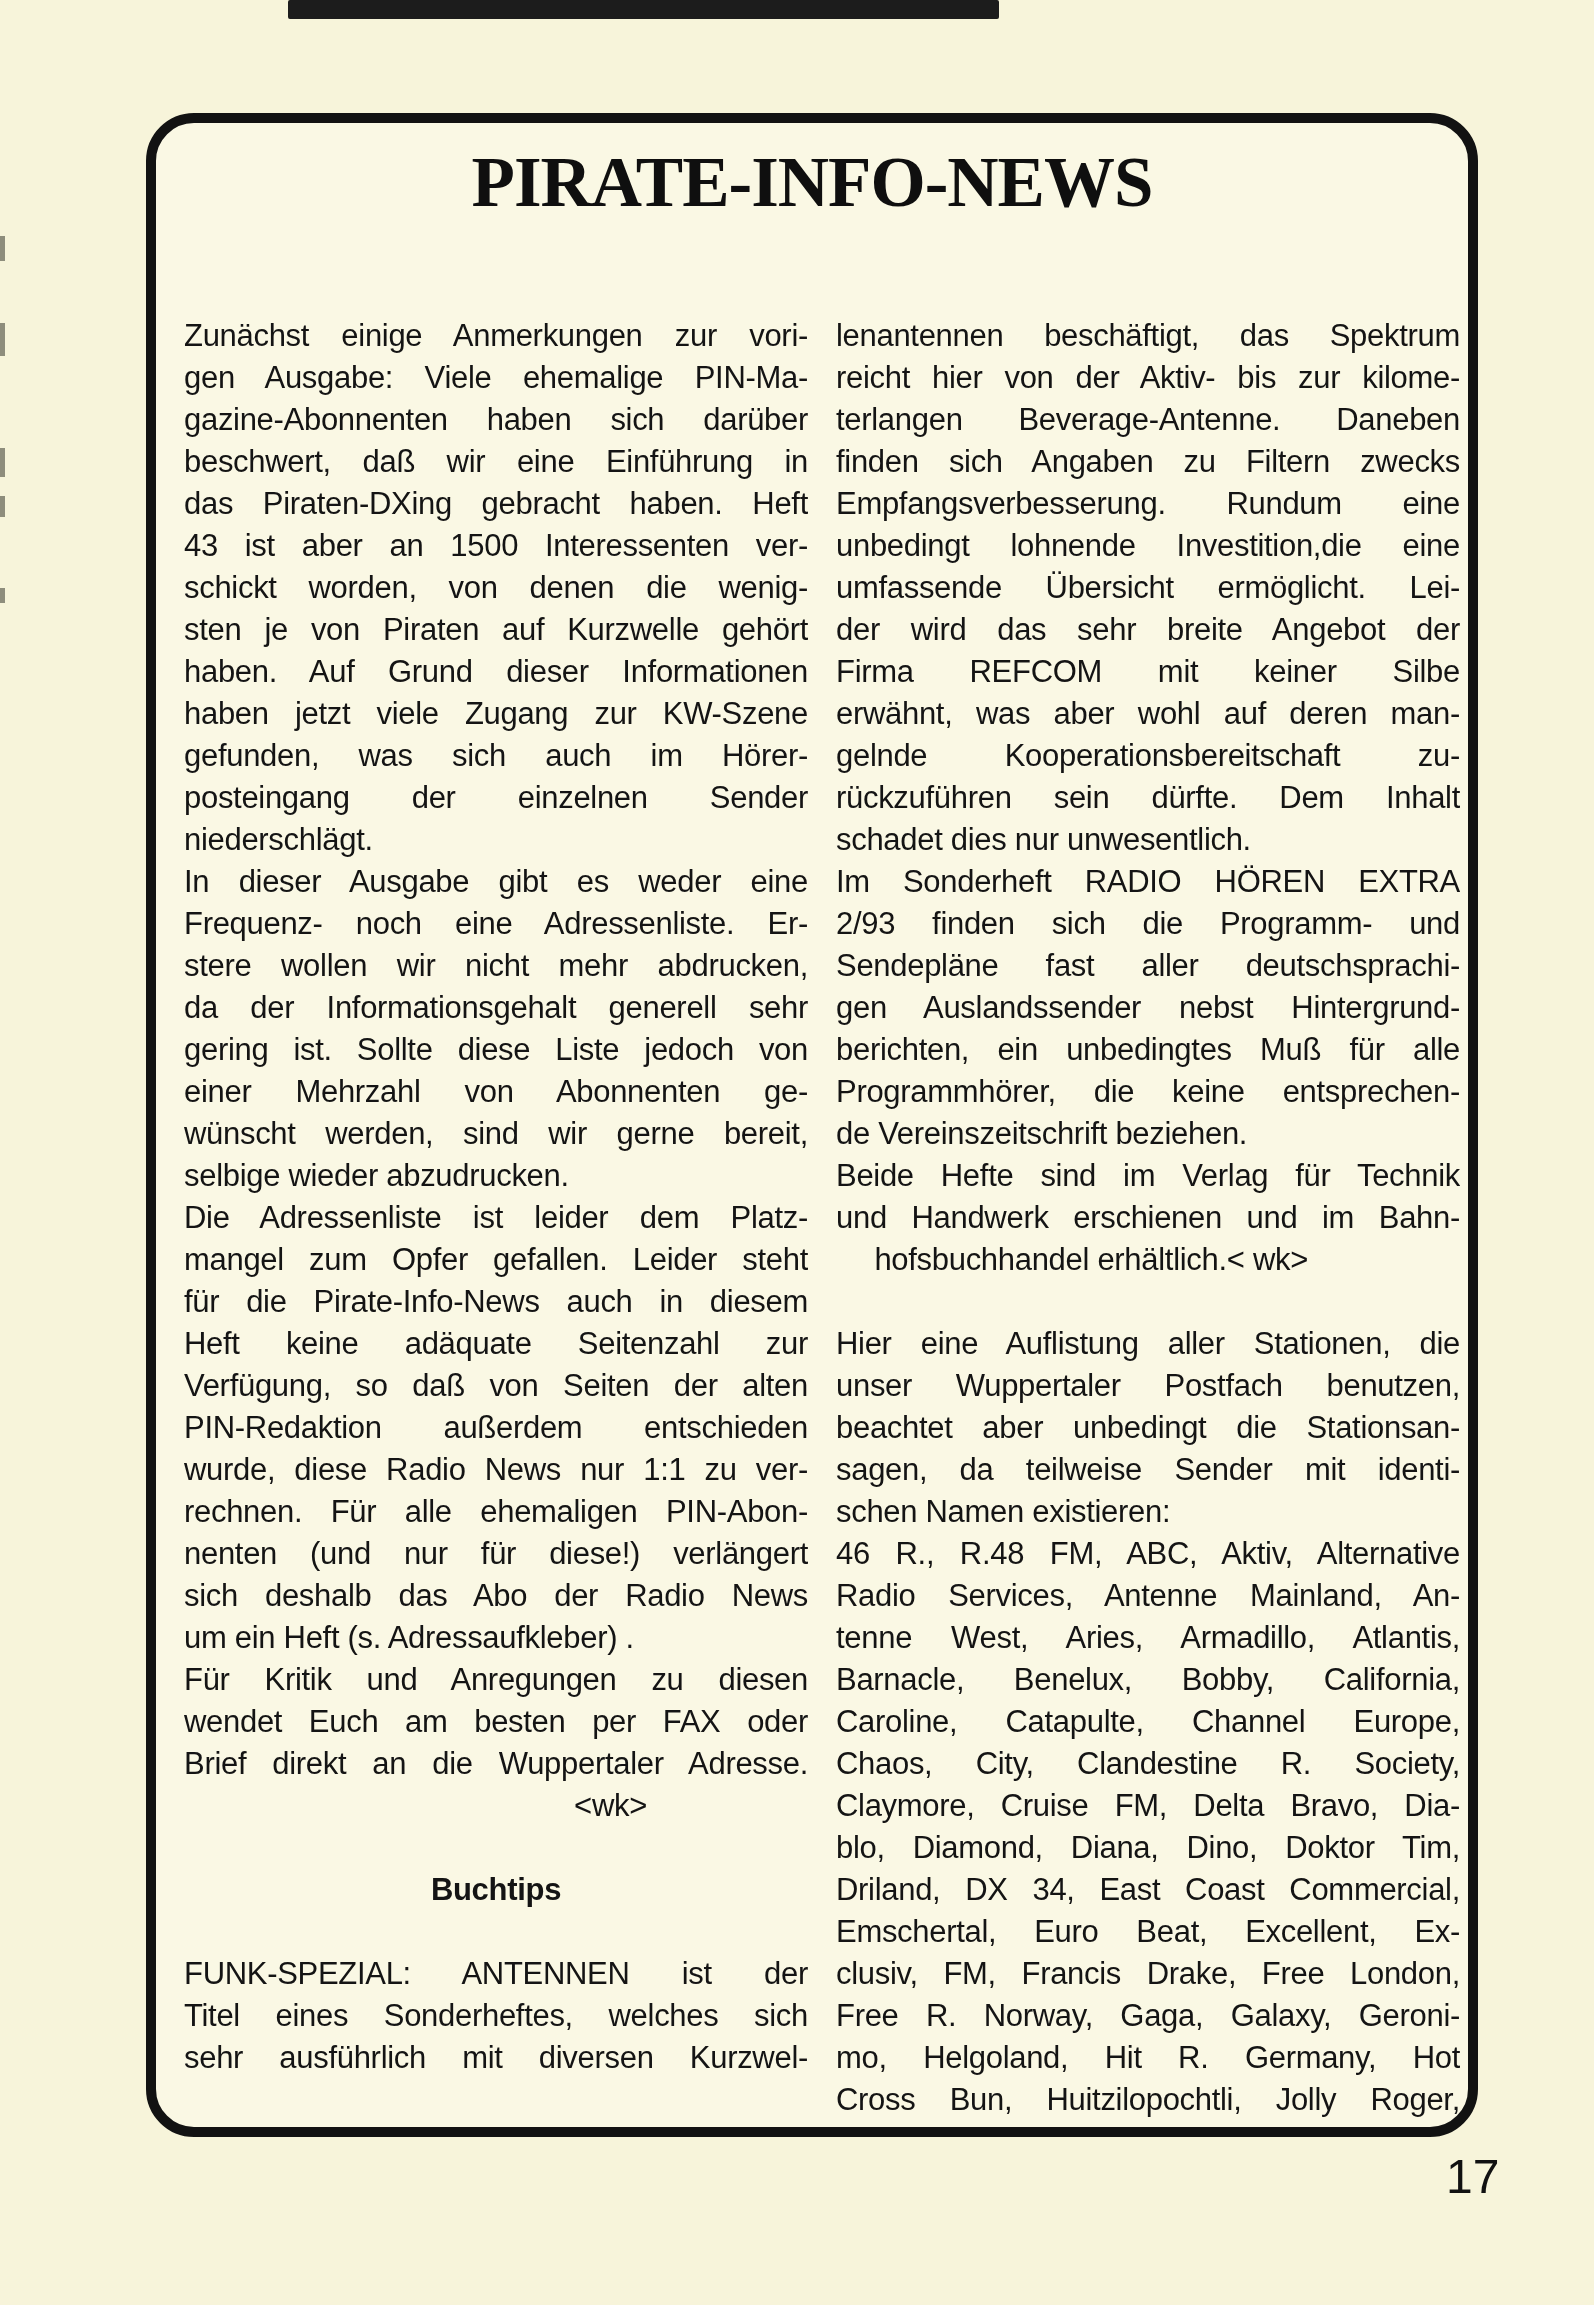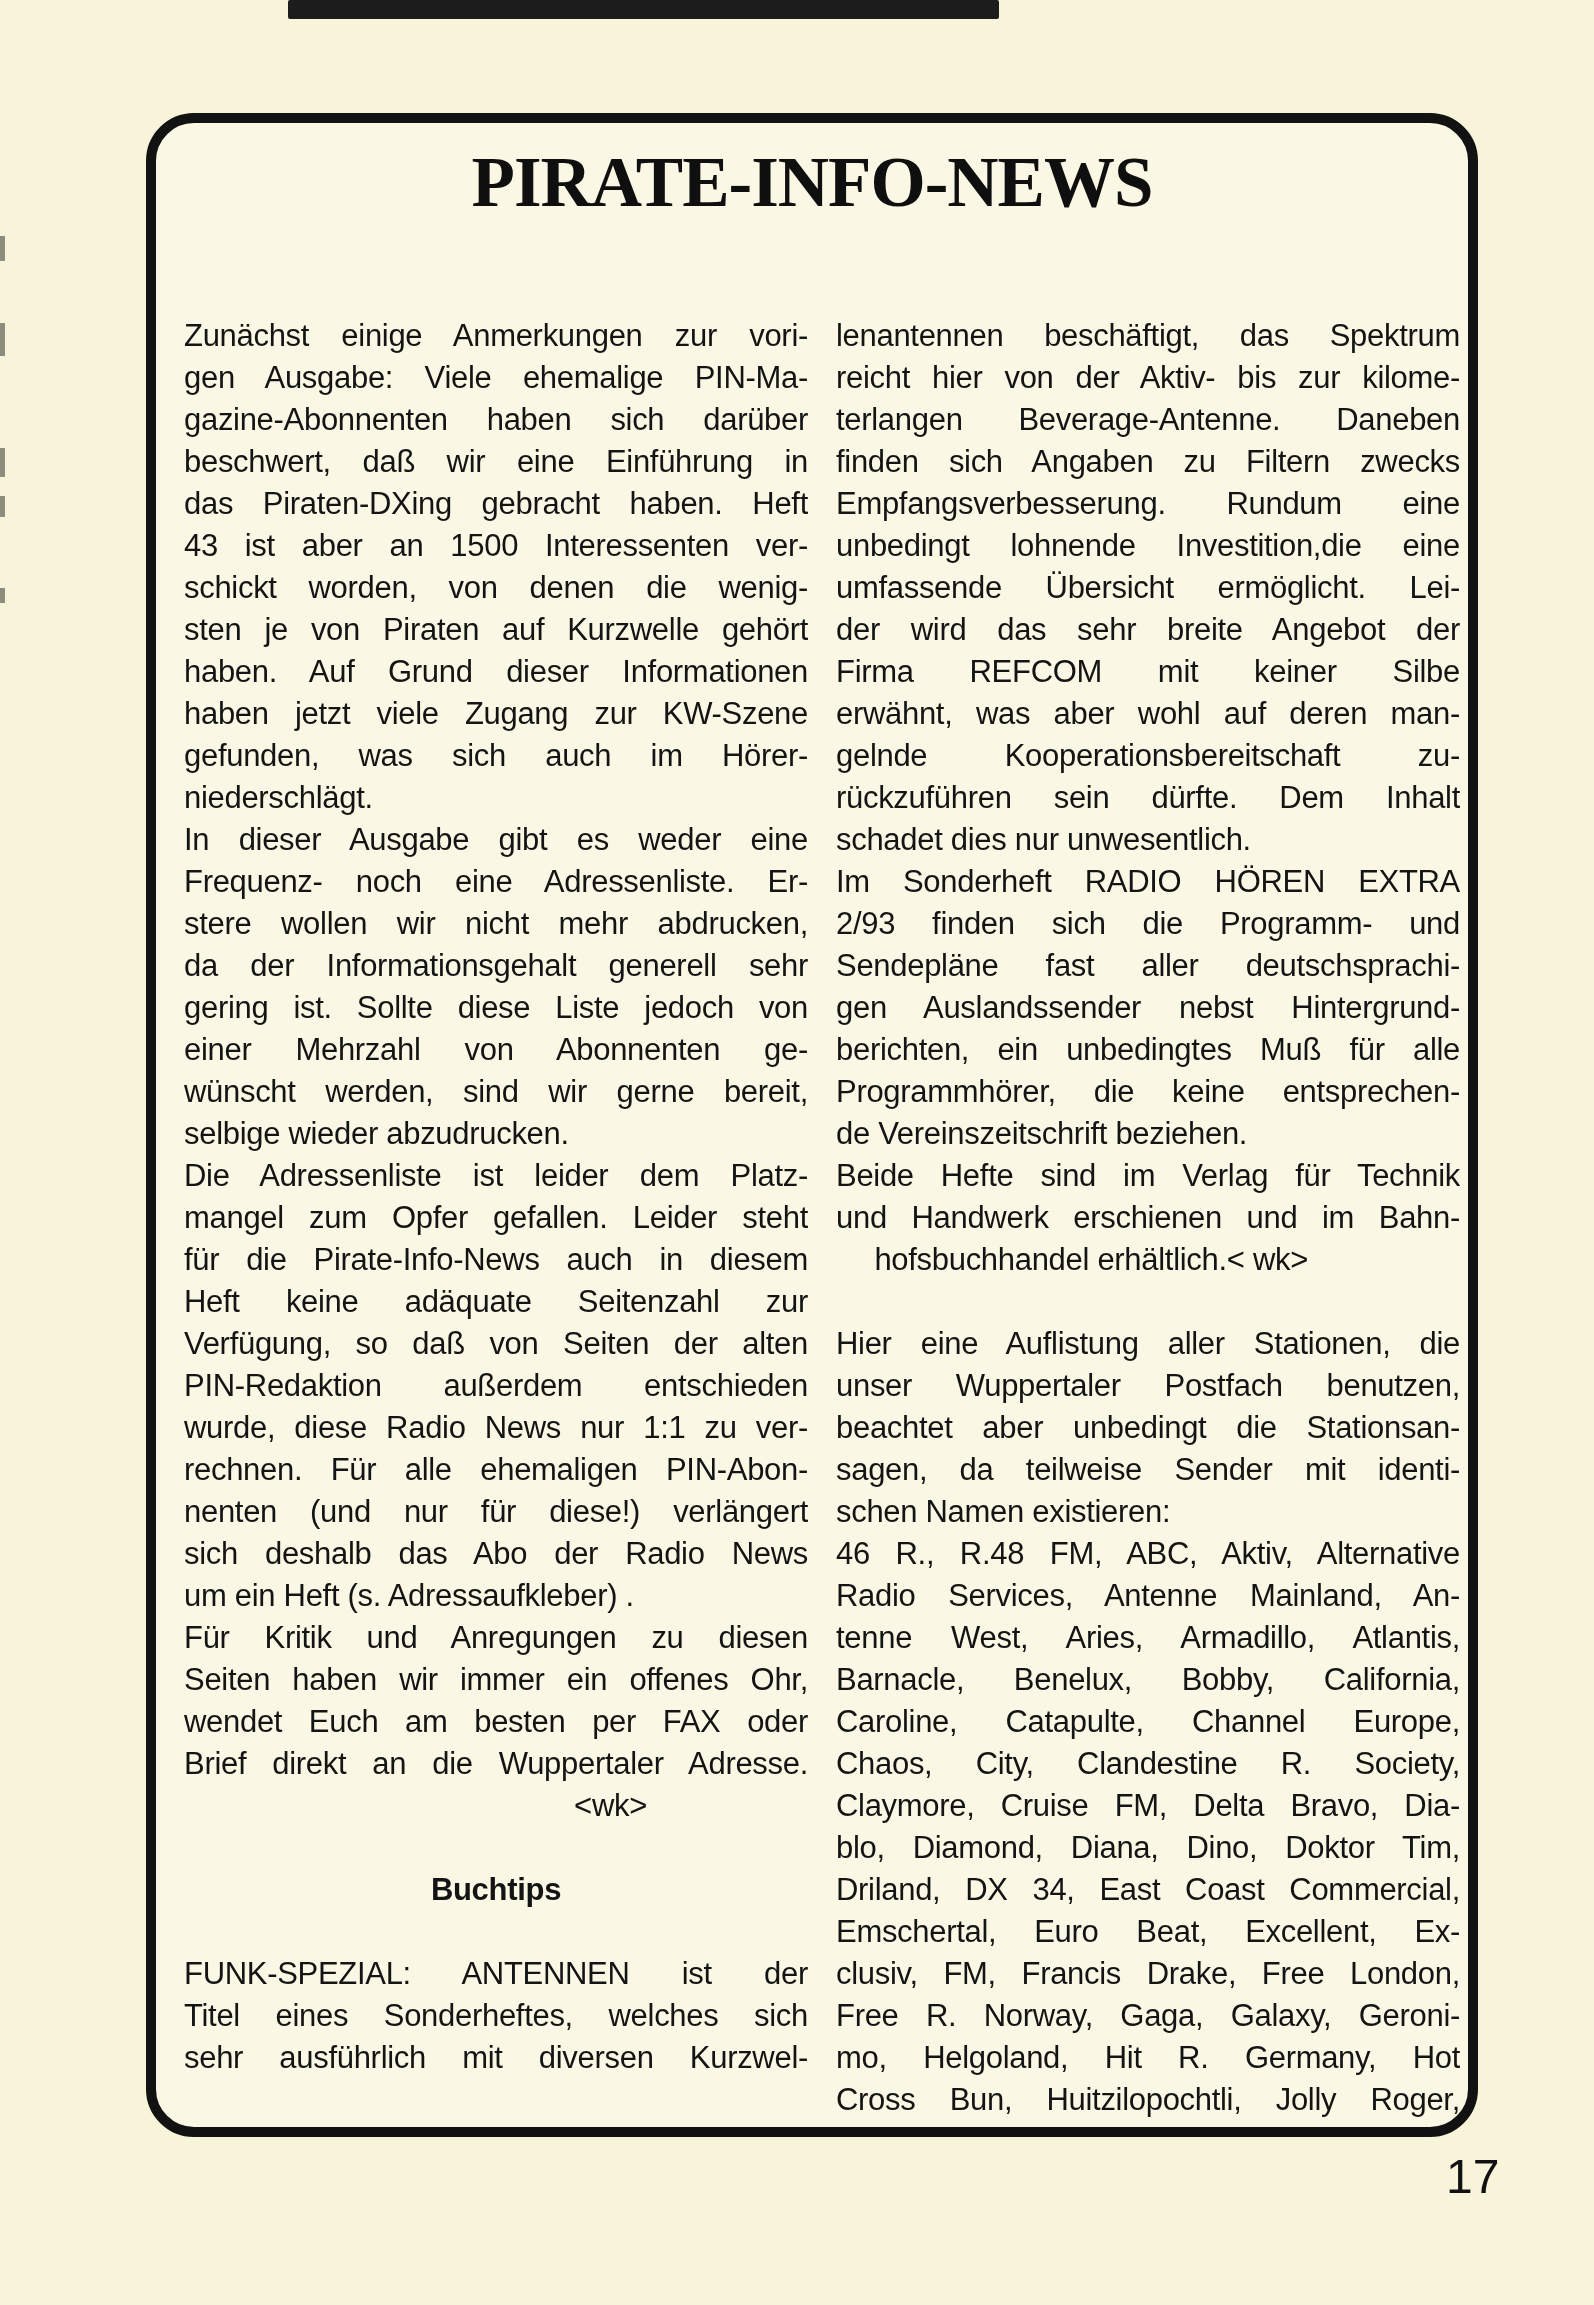--- a/index.html
+++ b/index.html
@@ -93,20 +93,21 @@
       <div class="ln j">gen Ausgabe: Viele ehemalige PIN-Ma-</div>
       <div class="ln j">gazine-Abonnenten haben sich darüber</div>
       <div class="ln j">beschwert, daß wir eine Einführung in</div>
       <div class="ln j">das Piraten-DXing gebracht haben. Heft</div>
       <div class="ln j">43 ist aber an 1500 Interessenten ver-</div>
       <div class="ln j">schickt worden, von denen die wenig-</div>
       <div class="ln j">sten je von Piraten auf Kurzwelle gehört</div>
       <div class="ln j">haben. Auf Grund dieser Informationen</div>
       <div class="ln j">haben jetzt viele Zugang zur KW-Szene</div>
       <div class="ln j">gefunden, was sich auch im Hörer-</div>
+      <div class="ln j">posteingang der einzelnen Sender</div>
       <div class="ln l">niederschlägt.</div>
       <div class="ln j">In dieser Ausgabe gibt es weder eine</div>
       <div class="ln j">Frequenz- noch eine Adressenliste. Er-</div>
       <div class="ln j">stere wollen wir nicht mehr abdrucken,</div>
       <div class="ln j">da der Informationsgehalt generell sehr</div>
       <div class="ln j">gering ist. Sollte diese Liste jedoch von</div>
       <div class="ln j">einer Mehrzahl von Abonnenten ge-</div>
       <div class="ln j">wünscht werden, sind wir gerne bereit,</div>
       <div class="ln l">selbige wieder abzudrucken.</div>
       <div class="ln j">Die Adressenliste ist leider dem Platz-</div>
@@ -114,21 +115,20 @@
       <div class="ln j">für die Pirate-Info-News auch in diesem</div>
       <div class="ln j">Heft keine adäquate Seitenzahl zur</div>
       <div class="ln j">Verfügung, so daß von Seiten der alten</div>
       <div class="ln j">PIN-Redaktion außerdem entschieden</div>
       <div class="ln j">wurde, diese Radio News nur 1:1 zu ver-</div>
       <div class="ln j">rechnen. Für alle ehemaligen PIN-Abon-</div>
       <div class="ln j">nenten (und nur für diese!) verlängert</div>
       <div class="ln j">sich deshalb das Abo der Radio News</div>
       <div class="ln l">um ein Heft (s. Adressaufkleber) .</div>
       <div class="ln j">Für Kritik und Anregungen zu diesen</div>
-      <div class="ln j">Seiten haben wir immer ein offenes Ohr,</div>
       <div class="ln j">wendet Euch am besten per FAX oder</div>
       <div class="ln j">Brief direkt an die Wuppertaler Adresse.</div>
       <div class="ln r">&lt;wk&gt;</div>
       <div class="ln b"></div>
       <div class="ln c">Buchtips</div>
       <div class="ln b"></div>
       <div class="ln j">FUNK-SPEZIAL: ANTENNEN ist der</div>
       <div class="ln j">Titel eines Sonderheftes, welches sich</div>
       <div class="ln j">sehr ausführlich mit diversen Kurzwel-</div>
     </div>

